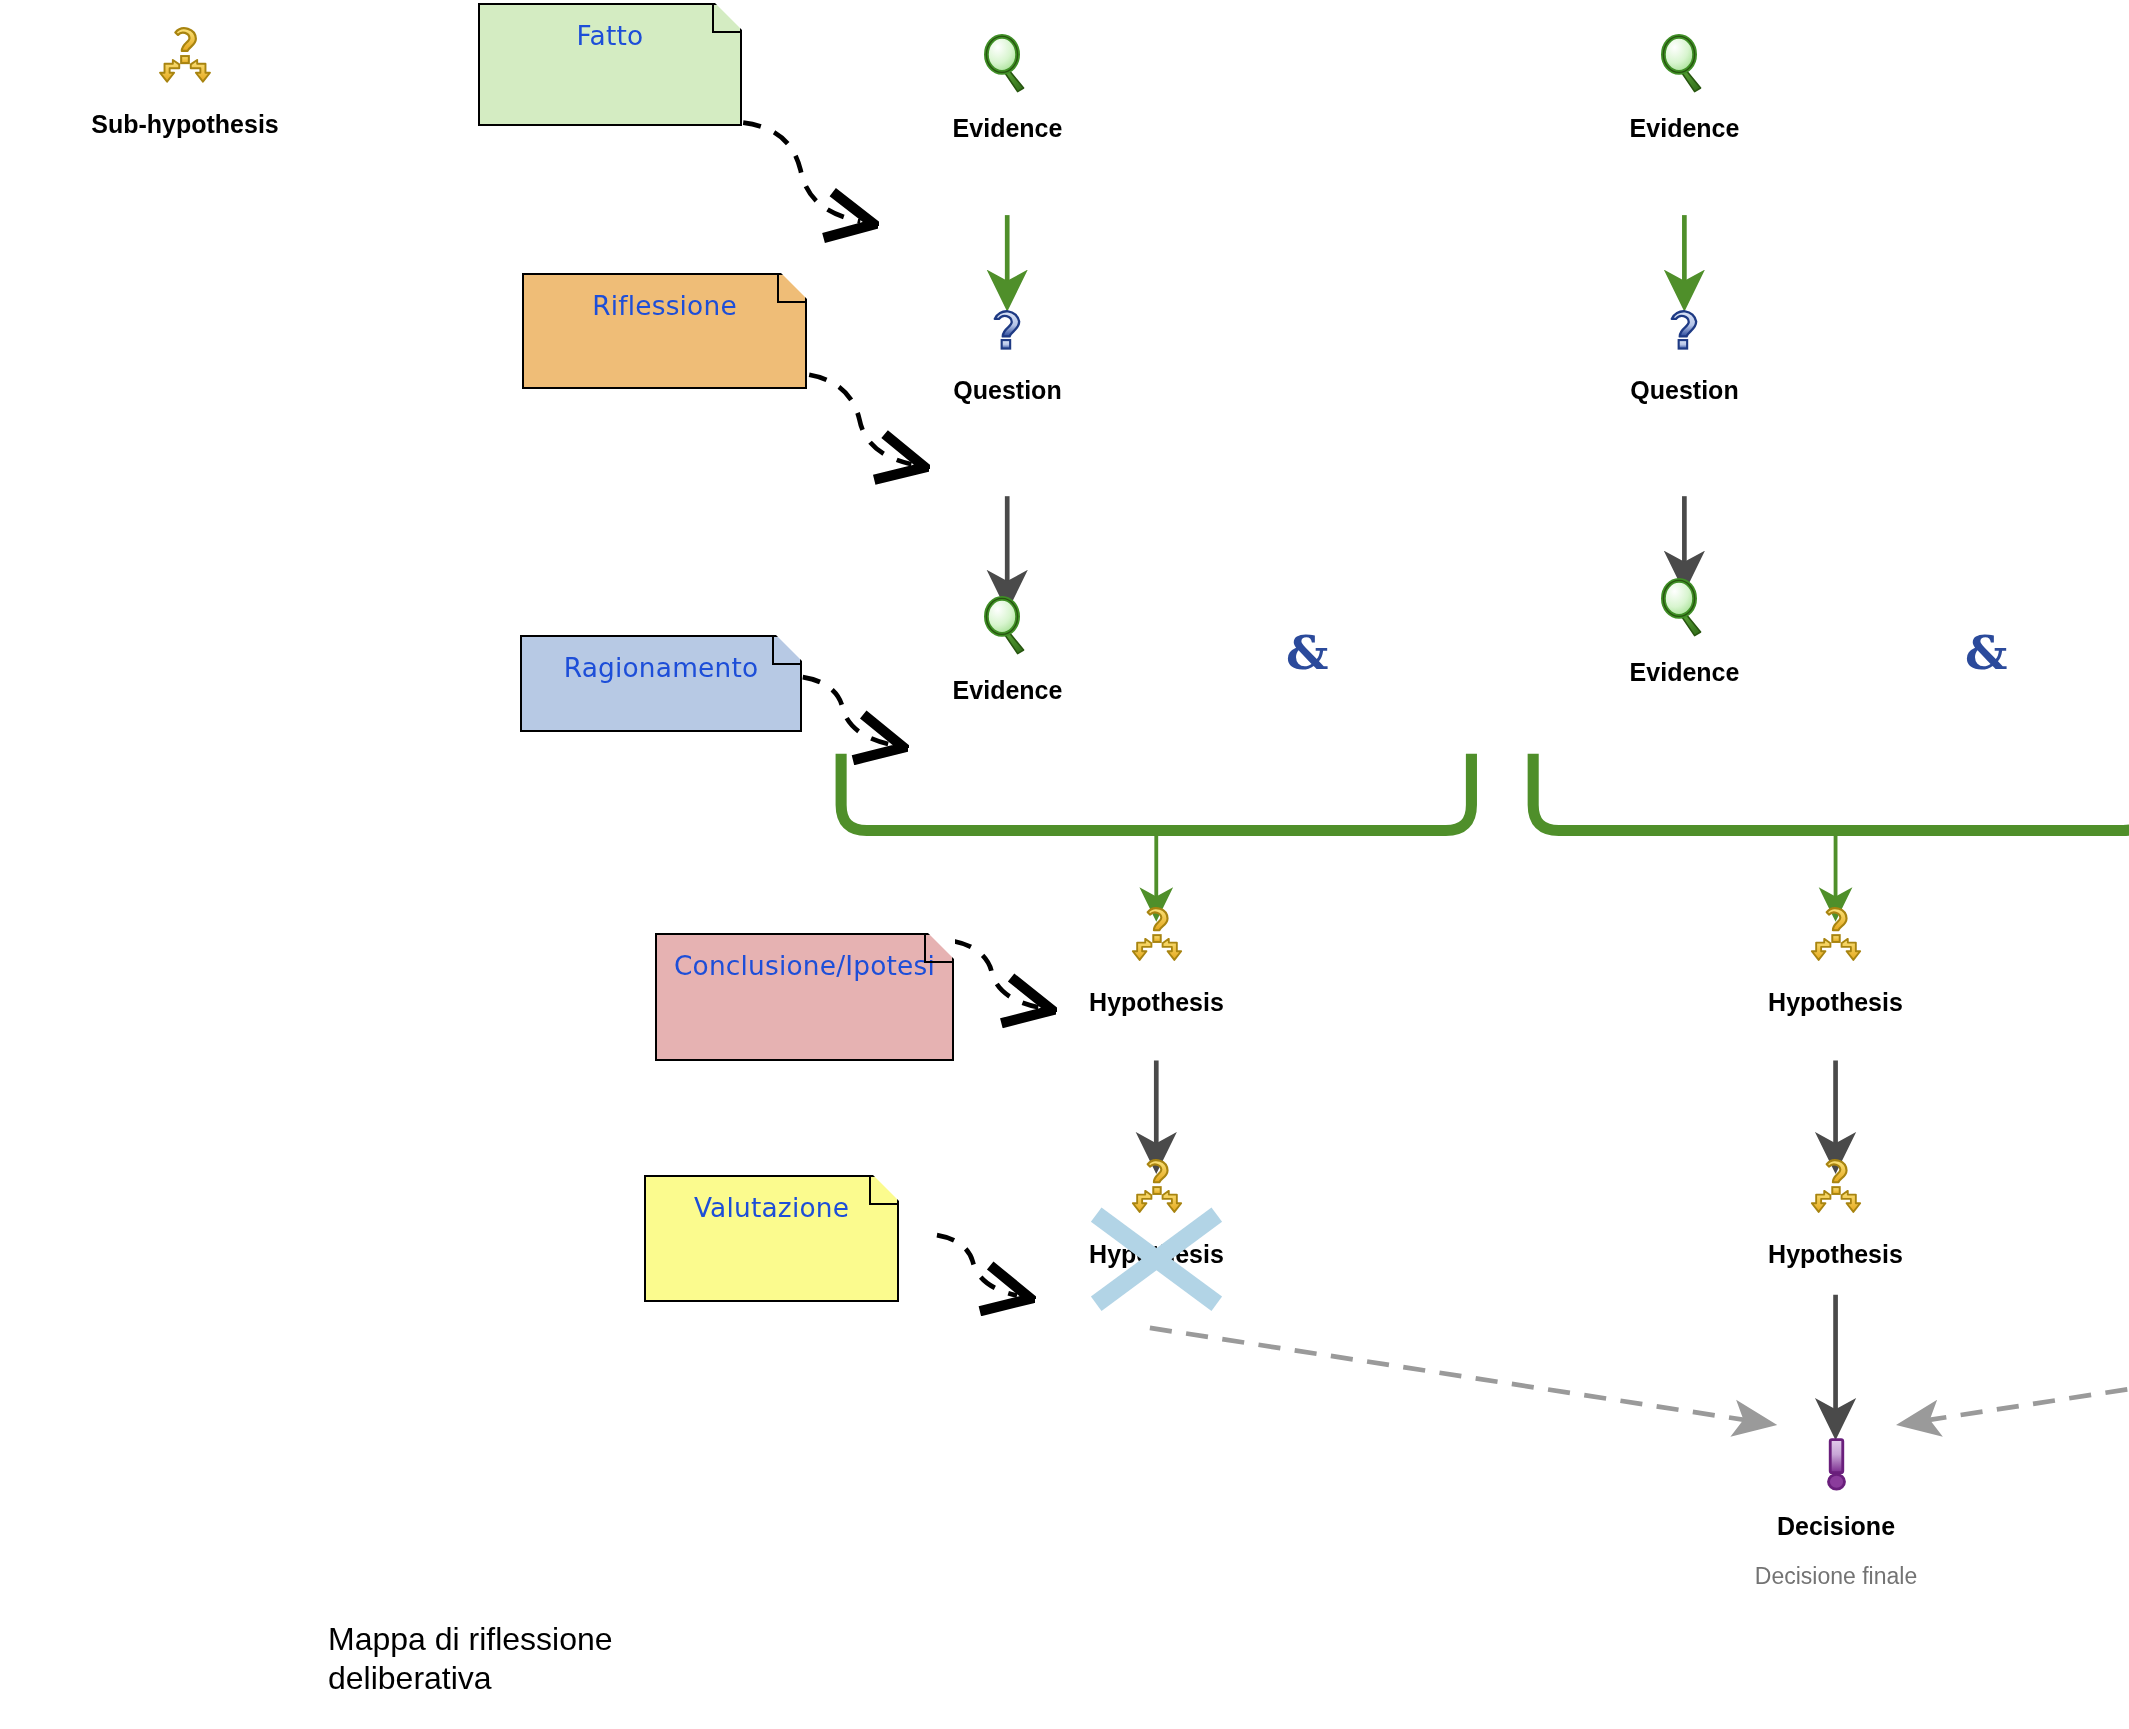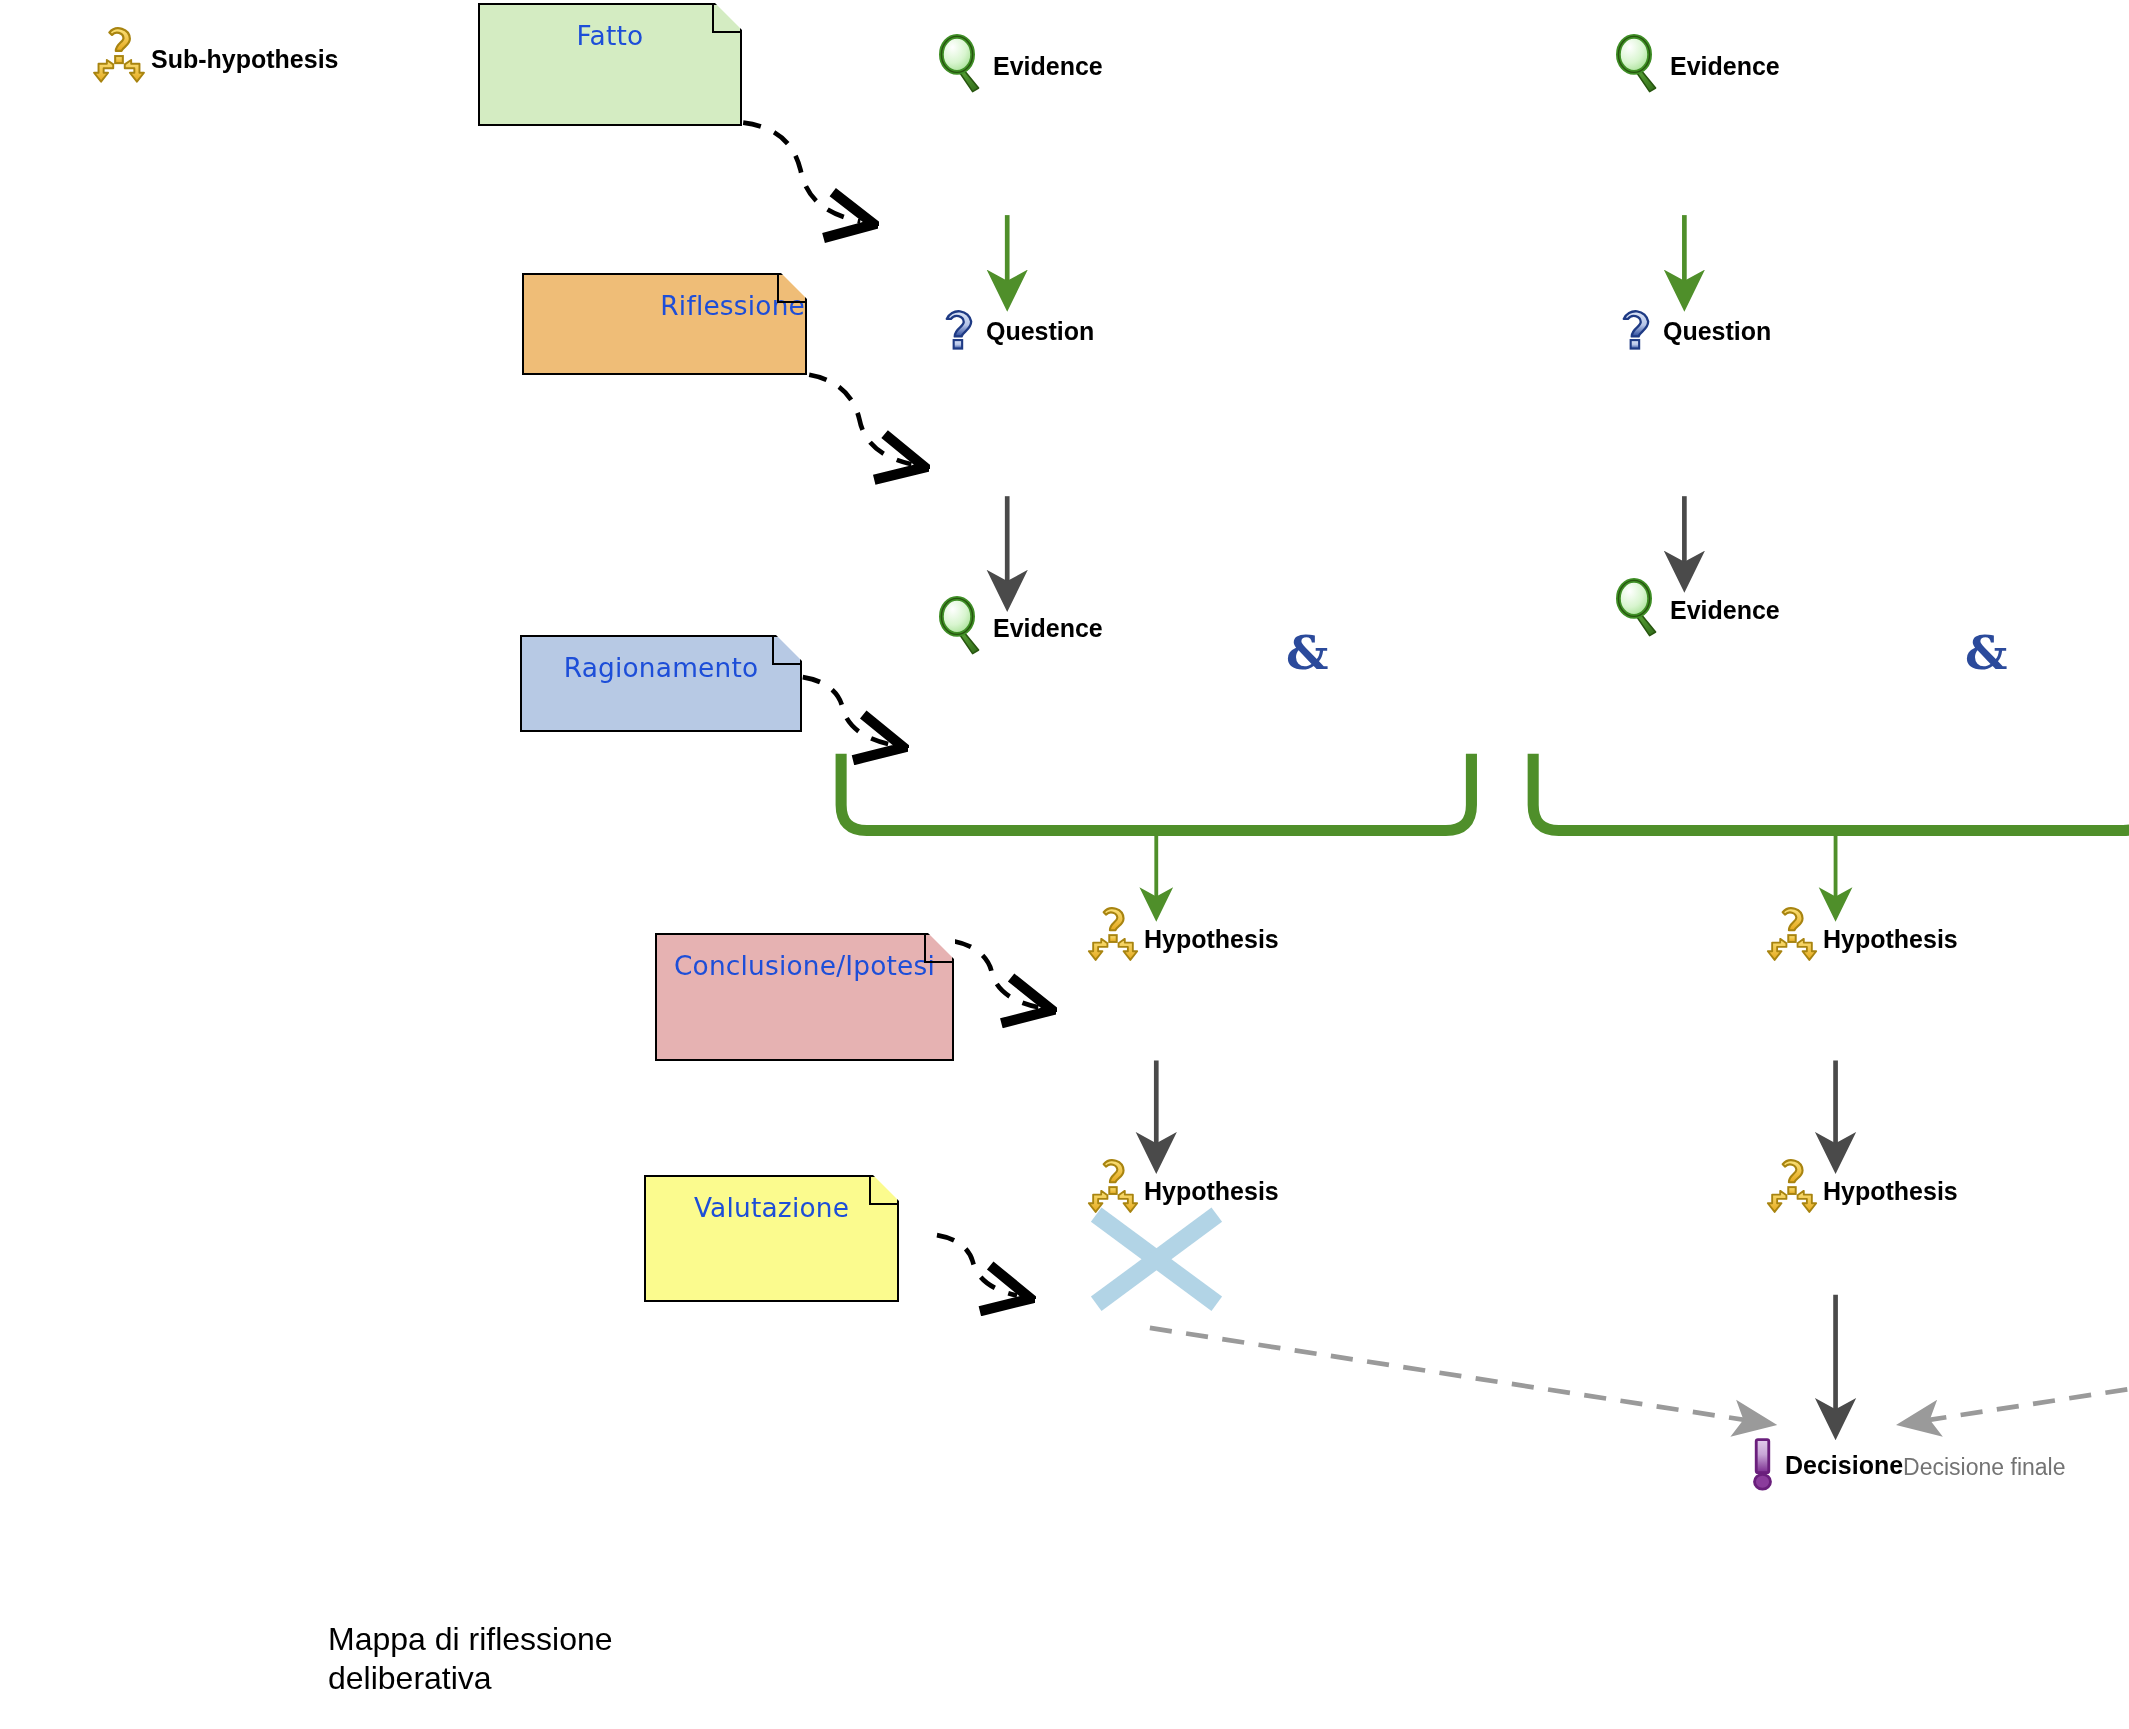--- a/index.html
+++ b/index.html
@@ -10,21 +10,21 @@
   .note{position:absolute;box-sizing:border-box;border:2.6px solid #000;
         font-family:"DejaVu Sans",sans-serif;color:#1d4ed8;
         display:flex;align-items:flex-start;justify-content:center;
         padding-top:14.5px;font-size:26.4px;letter-spacing:0.2px;}
   .note .fold{position:absolute;right:-2.6px;top:-2.6px;width:28px;height:28px;
         background:#fff;border-left:2.6px solid #000;border-bottom:2.6px solid #000;
         transform:none;}
   .note .foldcut{position:absolute;right:-2.6px;top:-2.6px;width:0;height:0;
         border-left:28px solid transparent;border-top:28px solid #fff;}
 
-  .node{position:absolute;display:flex;flex-direction:row;align-items:center;}
+  .node{position:absolute;display:flex;flex-direction:column;align-items:center;gap:16px;}
   .node .glyph{position:relative;display:block;}
   .node .nlabel{font-family:"Liberation Sans",sans-serif;font-weight:bold;
         font-size:25px;color:#000;white-space:nowrap;margin-top:3.4px;}
   .node .nsub{font-family:"Liberation Sans",sans-serif;font-weight:normal;
         font-size:23px;color:#737373;white-space:nowrap;margin-top:6px;}
 
   .amp{position:absolute;font-family:"DejaVu Serif",serif;font-weight:bold;
        font-size:47px;color:#2b4a9b;line-height:1;}
 
   .caption{position:absolute;font-family:"Liberation Sans",sans-serif;
@@ -116,21 +116,21 @@
     <span class="nlabel">Sub-hypothesis</span>
   </div>
 
   <div class="note" style="left:478px;top:3.4px;width:264px;height:123px;background:#d4ecc2;">
     <span>Fatto</span>
     <span class="foldcut"></span>
     <span class="fold" style="background:transparent;border-left:2.6px solid #000;border-bottom:2.6px solid #000;
                  width:25.6px;height:25.6px;right:0;top:0;"></span>
   </div>
 
-  <div class="note" style="left:522px;top:273px;width:285px;height:102px;background:#efbd77;justify-content:flex-end;">
+  <div class="note" style="left:522px;top:273px;width:285px;height:116px;background:#efbd77;">
     <span>Riflessione</span>
     <span class="foldcut"></span>
     <span class="fold" style="background:transparent;width:25.6px;height:25.6px;right:0;top:0;"></span>
   </div>
 
   <div class="note" style="left:520px;top:635px;width:282px;height:97px;background:#b7c9e4;">
     <span>Ragionamento</span>
     <span class="foldcut"></span>
     <span class="fold" style="background:transparent;width:25.6px;height:25.6px;right:0;top:0;"></span>
   </div>

